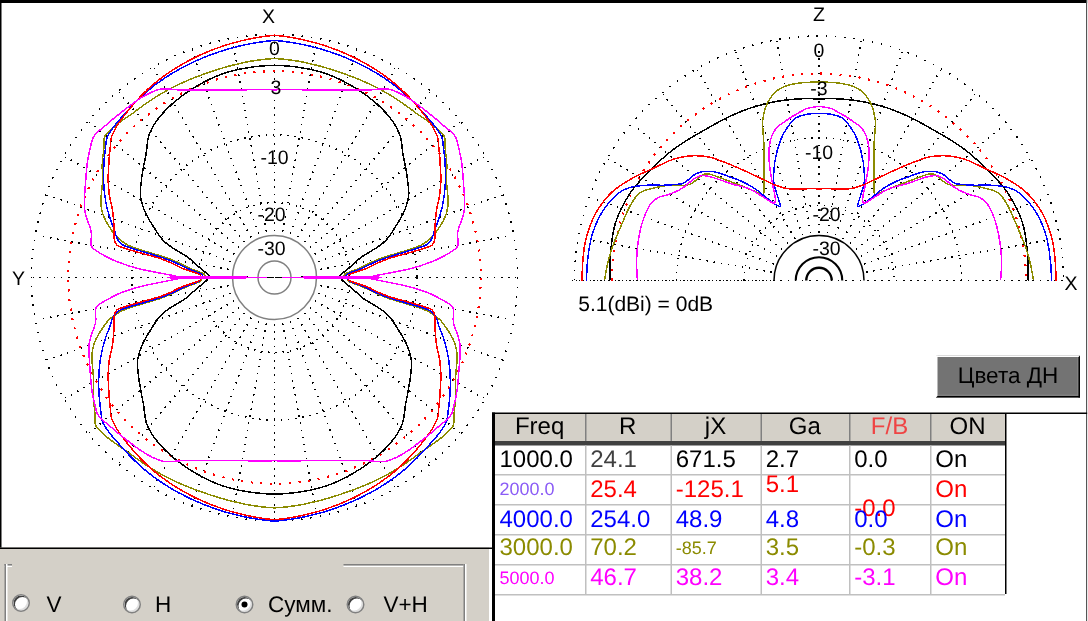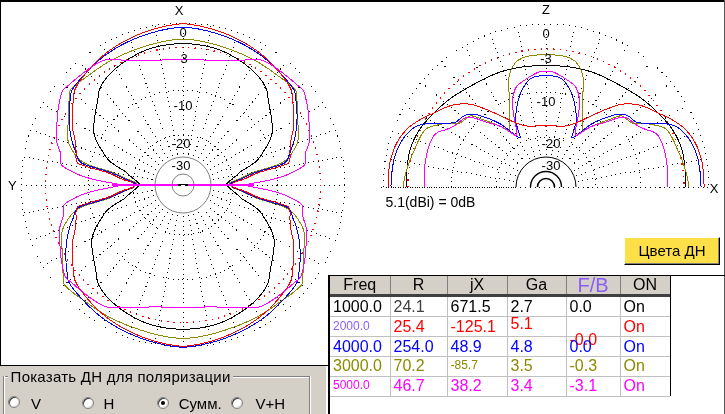--- a/index.html
+++ b/index.html
@@ -100,21 +100,21 @@
 <text x="546" y="106" font-family="Liberation Sans, sans-serif" font-size="13" fill="#000" text-anchor="middle">-10</text>
 <text x="551" y="147.5" font-family="Liberation Sans, sans-serif" font-size="13" fill="#000" text-anchor="middle">-20</text>
 <text x="551" y="170" font-family="Liberation Sans, sans-serif" font-size="13" fill="#000" text-anchor="middle">-30</text>
 <text x="385.5" y="207" font-family="Liberation Sans, sans-serif" font-size="14" fill="#000" text-anchor="start">5.1(dBi) = 0dB</text>
 </svg>
 
 <div style="position:absolute;left:0;top:0;width:725px;height:2px;background:#000"></div>
 <div style="position:absolute;left:0;top:0;width:1px;height:414px;background:#000"></div>
 <div style="position:absolute;left:724px;top:0;width:1px;height:414px;background:#555"></div>
 
-<div style="position:absolute;left:624px;top:237px;width:96px;height:28px;background:#fde047;border-top:1px solid #fff;border-left:1px solid #fff;border-right:1.5px solid #000;border-bottom:1.5px solid #000;box-shadow:inset -1px -1px 0 #808080;box-sizing:border-box;text-align:center;font-size:15px;line-height:26px;color:#000">Цвета ДН</div>
+<div style="position:absolute;left:624px;top:237px;width:96px;height:28px;background:#737373;border-top:1px solid #fff;border-left:1px solid #fff;border-right:1.5px solid #000;border-bottom:1.5px solid #000;box-shadow:inset -1px -1px 0 #808080;box-sizing:border-box;text-align:center;font-size:15px;line-height:26px;color:#000">Цвета ДН</div>
 
 <div style="position:absolute;left:328px;top:274.5px;width:397px;height:1.5px;background:#000"></div>
 <div style="position:absolute;left:328px;top:274.5px;width:1.5px;height:139.5px;background:#000"></div>
 <div style="position:absolute;left:329.5px;top:276px;width:340.5px;height:18px;background:#d4d0c8"></div>
 <div style="position:absolute;left:329.5px;top:294px;width:340.5px;height:2.5px;background:#404040"></div>
 <div style="position:absolute;left:669.5px;top:276px;width:1.5px;height:119.5px;background:#000"></div>
 <div style="position:absolute;left:390px;top:276px;width:1px;height:18px;background:#808080"></div>
     <div style="position:absolute;left:447px;top:276px;width:1px;height:18px;background:#808080"></div>
     <div style="position:absolute;left:507px;top:276px;width:1px;height:18px;background:#808080"></div>
     <div style="position:absolute;left:566px;top:276px;width:1px;height:18px;background:#808080"></div>
@@ -126,21 +126,21 @@
     <div style="position:absolute;left:620px;top:296.5px;width:1px;height:99.0px;background:#c0c0c0"></div>
     <div style="position:absolute;left:329.5px;top:316.3px;width:340.5px;height:1px;background:#c0c0c0"></div>
     <div style="position:absolute;left:329.5px;top:336.1px;width:340.5px;height:1px;background:#c0c0c0"></div>
     <div style="position:absolute;left:329.5px;top:355.9px;width:340.5px;height:1px;background:#c0c0c0"></div>
     <div style="position:absolute;left:329.5px;top:375.7px;width:340.5px;height:1px;background:#c0c0c0"></div>
     <div style="position:absolute;left:329.5px;top:395.5px;width:340.5px;height:1px;background:#c0c0c0"></div>
 <div style="position:absolute;left:329.5px;top:276px;width:60.5px;height:18px;text-align:center;font-size:16px;line-height:18px;color:#000">Freq</div>
     <div style="position:absolute;left:390px;top:276px;width:57px;height:18px;text-align:center;font-size:16px;line-height:18px;color:#000">R</div>
     <div style="position:absolute;left:447px;top:276px;width:60px;height:18px;text-align:center;font-size:16px;line-height:18px;color:#000">jX</div>
     <div style="position:absolute;left:507px;top:276px;width:59px;height:18px;text-align:center;font-size:16px;line-height:18px;color:#000">Ga</div>
-    <div style="position:absolute;left:566px;top:276px;width:54px;height:18px;text-align:center;font-size:20px;line-height:18px;color:#8b5cf6">F/B</div>
+    <div style="position:absolute;left:566px;top:276px;width:54px;height:18px;text-align:center;font-size:16px;line-height:18px;color:#ef4444">F/B</div>
     <div style="position:absolute;left:620px;top:276px;width:50px;height:18px;text-align:center;font-size:16px;line-height:18px;color:#000">ON</div>
     <div style="position:absolute;left:333.0px;top:298.0px;font-size:16px;line-height:17px;color:#000000;white-space:pre">1000.0</div>
     <div style="position:absolute;left:393.5px;top:298.0px;font-size:16px;line-height:17px;color:#404040;white-space:pre">24.1</div>
     <div style="position:absolute;left:450.5px;top:298.0px;font-size:16px;line-height:17px;color:#000000;white-space:pre">671.5</div>
     <div style="position:absolute;left:510.5px;top:298.0px;font-size:16px;line-height:17px;color:#000000;white-space:pre">2.7</div>
     <div style="position:absolute;left:569.5px;top:298.0px;font-size:16px;line-height:17px;color:#000000;white-space:pre">0.0</div>
     <div style="position:absolute;left:623.5px;top:298.0px;font-size:16px;line-height:17px;color:#000000;white-space:pre">On</div>
     <div style="position:absolute;left:333.0px;top:317.8px;font-size:12px;line-height:17px;color:#8b5cf6;white-space:pre">2000.0</div>
     <div style="position:absolute;left:393.5px;top:317.8px;font-size:16px;line-height:17px;color:#ff0000;white-space:pre">25.4</div>
     <div style="position:absolute;left:450.5px;top:317.8px;font-size:16px;line-height:17px;color:#ff0000;white-space:pre">-125.1</div>
@@ -166,21 +166,20 @@
     <div style="position:absolute;left:569.5px;top:377.2px;font-size:16px;line-height:17px;color:#ff00ff;white-space:pre">-3.1</div>
     <div style="position:absolute;left:623.5px;top:377.2px;font-size:16px;line-height:17px;color:#ff00ff;white-space:pre">On</div>
 
 <div style="position:absolute;left:0px;top:365px;width:326.3px;height:49px;background:#d4d0c8"></div>
 <div style="position:absolute;left:0px;top:364.5px;width:328px;height:1.8px;background:#000"></div>
 
 <div style="position:absolute;left:2.5px;top:376.3px;width:5px;height:1px;background:#808080;box-shadow:0 1px 0 #fff"></div>
 <div style="position:absolute;left:229px;top:376.3px;width:80px;height:1px;background:#808080;box-shadow:0 1px 0 #fff"></div>
 <div style="position:absolute;left:2.5px;top:376.3px;width:1px;height:38px;background:#808080;box-shadow:1px 0 0 #fff"></div>
 <div style="position:absolute;left:308.5px;top:376.3px;width:1px;height:38px;background:#808080;box-shadow:1px 0 0 #fff"></div>
-<div style="position:absolute;left:8.6px;top:369.5px;font-size:15px;line-height:14px;letter-spacing:0.25px;color:#000;background:#d4d0c8;padding:0 2px">Показать ДН для поляризации</div>
 <div style="position:absolute;left:8px;top:396px;width:12px;height:12px;border-radius:50%;background:#fff;border:1px solid #808080;box-shadow:inset 1px 1px 0 #404040, inset -1px -1px 0 #dfdfdf;box-sizing:border-box"></div>
     <div style="position:absolute;left:82px;top:396.5px;width:12px;height:12px;border-radius:50%;background:#fff;border:1px solid #808080;box-shadow:inset 1px 1px 0 #404040, inset -1px -1px 0 #dfdfdf;box-sizing:border-box"></div>
     <div style="position:absolute;left:157.3px;top:396.5px;width:12px;height:12px;border-radius:50%;background:#fff;border:1px solid #808080;box-shadow:inset 1px 1px 0 #404040, inset -1px -1px 0 #dfdfdf;box-sizing:border-box"></div>
     <div style="position:absolute;left:161.3px;top:400.5px;width:4px;height:4px;border-radius:50%;background:#000"></div>
     <div style="position:absolute;left:231.2px;top:396.5px;width:12px;height:12px;border-radius:50%;background:#fff;border:1px solid #808080;box-shadow:inset 1px 1px 0 #404040, inset -1px -1px 0 #dfdfdf;box-sizing:border-box"></div>
     <div style="position:absolute;left:31px;top:396px;font-size:15px;line-height:15px;color:#000">V</div>
     <div style="position:absolute;left:103.4px;top:396px;font-size:15px;line-height:15px;color:#000">H</div>
     <div style="position:absolute;left:178.7px;top:396px;font-size:15px;line-height:15px;color:#000">Сумм.</div>
     <div style="position:absolute;left:255.6px;top:396px;font-size:15px;line-height:15px;color:#000">V+H</div>
 </div>

